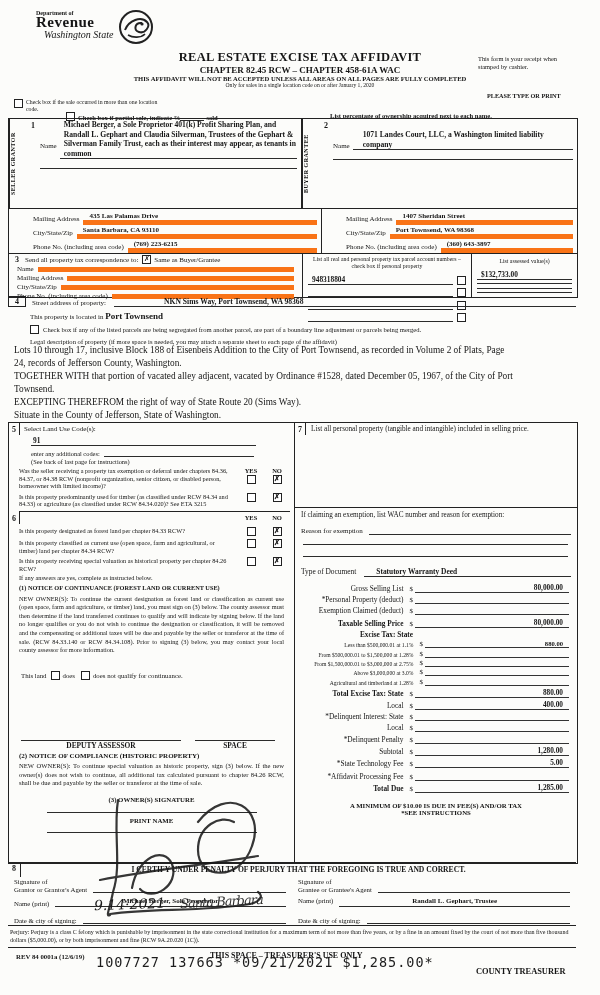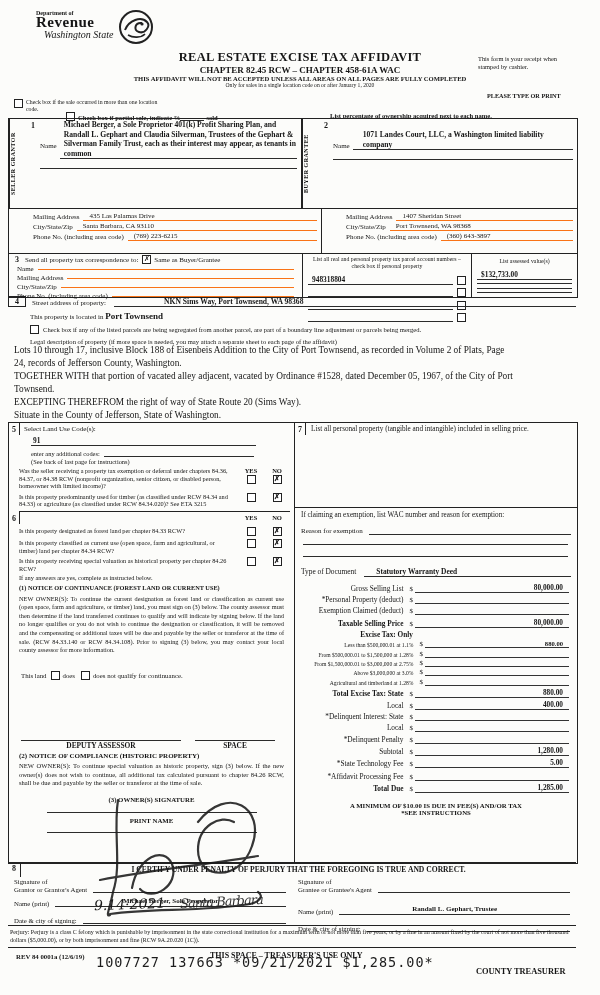--- a/index.html
+++ b/index.html
@@ -23,21 +23,21 @@
   .t4{font-size:5.6px}
   .logo{position:absolute;left:36px;top:10px}
   .logo .l1{font-size:6px;font-weight:bold}
   .logo .l2{font-size:15px;font-weight:bold;letter-spacing:.5px;line-height:13px}
   .logo .l3{font-size:10px;font-style:italic;padding-left:8px}
   
   .parties{position:absolute;left:8px;top:118px;width:568px;height:178px;border:1.3px solid #222}
   .half{display:flex}
   .fieldrow{display:flex;align-items:center;margin:1px 4px 1px 4px}
   .fieldrow .lab{flex:none;padding-right:4px}
-  .fieldrow .val{flex:1;border-bottom:1px solid #f97316;font-weight:normal;padding-left:6px}
+  .fieldrow .val{flex:1;border-bottom:5px solid #f97316;font-weight:bold;padding-left:6px}
   .pcol-head{font-size:5.8px;text-align:center;line-height:7px;padding:2px 3px 1px 3px}
   .pline{display:flex;align-items:flex-end;margin:3.5px 5px 0 5px}
   .pline .val{flex:1;border-bottom:1px solid #2b2b2b;font-weight:bold;padding-left:4px}
   
   .sec4{position:absolute;left:8px;top:296px;width:568px}
   .numbox{display:inline-block;border:1px solid #222;font-weight:bold;font-size:8px;
           padding:0 6px;margin-right:6px;vertical-align:middle}
   
   .legal{position:absolute;left:14px;top:344px;width:572px;font-size:9.3px;line-height:13px;white-space:pre-line}
   
@@ -372,21 +372,21 @@
             <span class="ml">Exemption Claimed (deduct)</span>
             <span class="dl">$</span>
             <span class="mv"></span>
           </div>
         <div class="mrow">
             <span class="ml b">Taxable Selling Price</span>
             <span class="dl">$</span>
             <span class="mv">80,000.00</span>
           </div>
         <div class="mrow" style="margin-right:160px">
-            <span class="ml b">Excise Tax:  Only</span>
+            <span class="ml b">Excise Tax:  State</span>
           </div>
         <div class="mrow sm">
             <span class="ml">Less than $500,000.01 at 1.1%</span>
             <span class="dl">$</span>
             <span class="mv">880.00</span>
           </div>
         <div class="mrow sm">
             <span class="ml">From $500,000.01 to $1,500,000 at 1.28%</span>
             <span class="dl">$</span>
             <span class="mv"></span>
@@ -477,21 +477,21 @@
           <span class="s8lab">Date &amp; city of signing:</span>
           <span class="u grow" style="height:10px;margin-left:6px"></span>
         </div>
       </div>
       <div class="s8half">
         <div class="flex" style="align-items:flex-end">
           <span class="s8lab" style="white-space:pre-line">Signature of
 Grantee or Grantee's Agent</span>
           <span class="u grow" style="height:10px;margin-left:6px"></span>
         </div>
-        <div class="flex" style="align-items:flex-end;margin-top:12px">
+        <div class="flex" style="margin-top:4px">
           <span class="s8lab">Name (print)</span>
           <span class="u grow b ctr" style="height:9px;margin-left:6px">Randall L. Gephart, Trustee</span>
         </div>
         <div class="flex" style="align-items:flex-end;margin-top:6px">
           <span class="s8lab">Date &amp; city of signing:</span>
           <span class="u grow" style="height:10px;margin-left:6px"></span>
         </div>
       </div>
     </div>
   </div>

